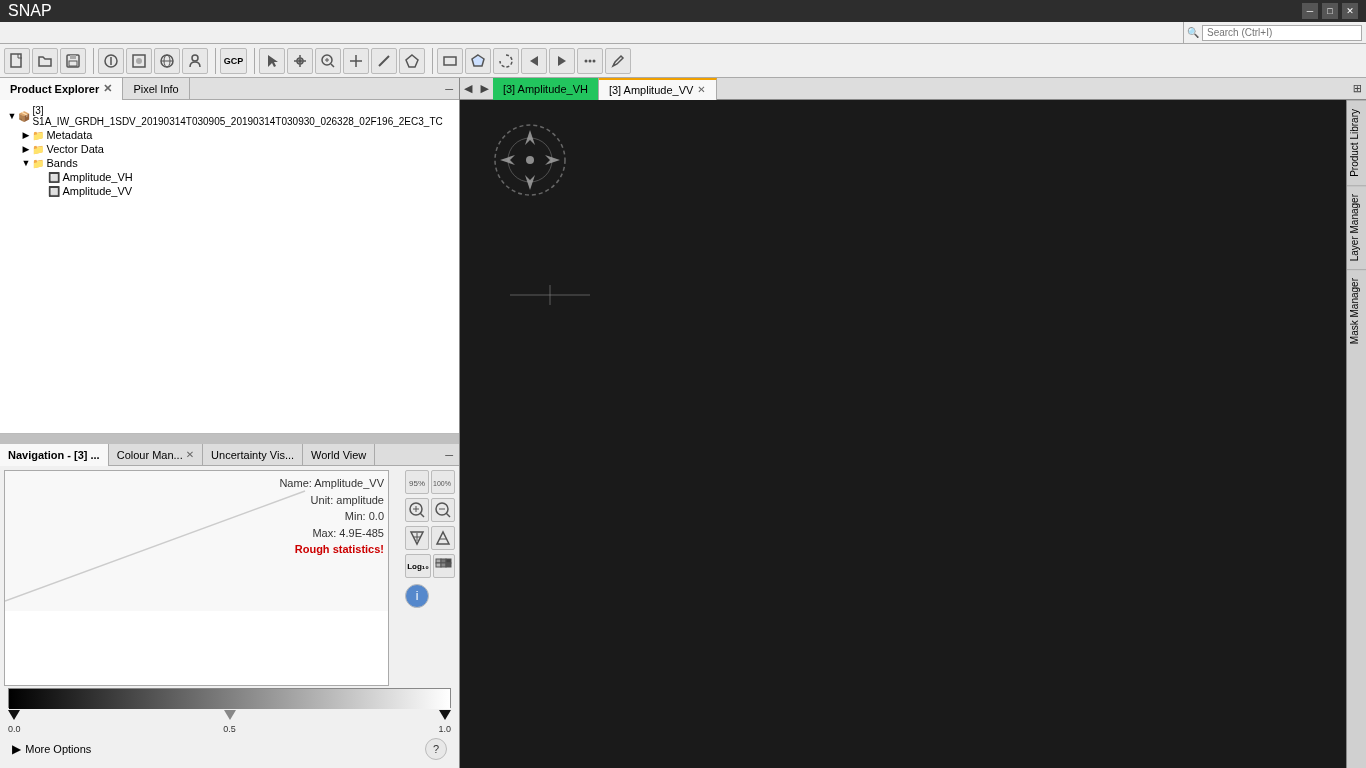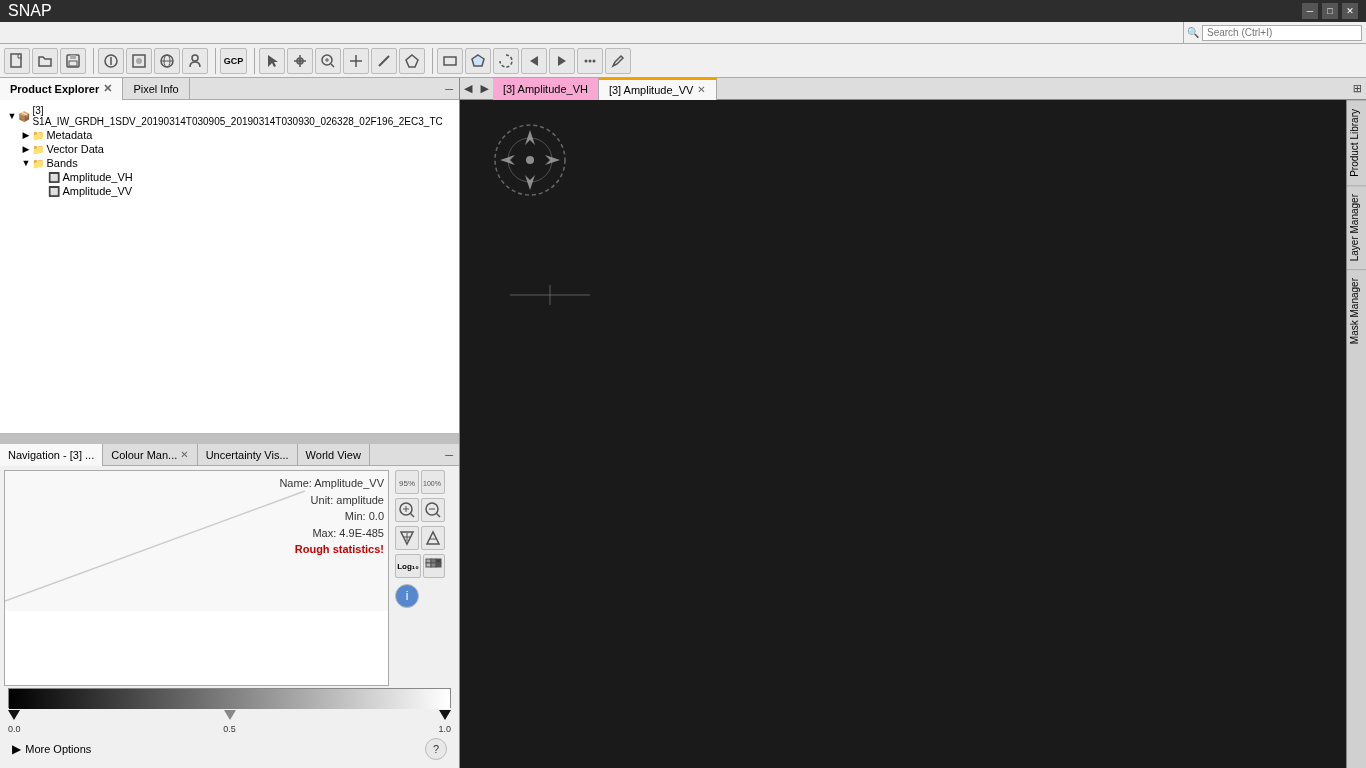--- a/index.html
+++ b/index.html
@@ -37,33 +37,33 @@
     .tree-expand { width: 12px; text-align: center; font-size: 9px; }
 
     
     #tree-scroll { height: 10px; background: #e0e0e0; border-top: 1px solid #bbb; position: relative; }
     #tree-scroll-thumb { position: absolute; left: 0; right: 0; height: 10px; background: #c0c0c0; }
 
     
     #bottom-panel { display: flex; flex-direction: column; border-top: 1px solid #888; }
     #bottom-tabs { display: flex; align-items: center; background: #ddd; border-bottom: 1px solid #aaa; height: 22px; }
     .bottom-tab { padding: 2px 8px; font-size: 11px; cursor: pointer; border-right: 1px solid #aaa; height: 22px; display: flex; align-items: center; white-space: nowrap; }
-    .bottom-tab.active { background: #f8f8f8; font-weight: normal; }
+    .bottom-tab.active { background: #f8f8f8; font-weight: bold; }
     .bottom-tab-close { margin-left: 3px; cursor: pointer; color: #666; font-size: 10px; }
     .bottom-minimize { margin-left: auto; padding: 0 6px; cursor: pointer; color: #444; }
 
     
     #colour-panel { background: #f0f0f0; padding: 4px; display: flex; flex-direction: column; height: 302px; }
     .editor-row { display: flex; align-items: center; gap: 4px; margin-bottom: 4px; }
     .editor-row label { font-size: 11px; }
     .radio-option { display: flex; align-items: center; gap: 2px; font-size: 11px; cursor: pointer; }
     .radio-option input { margin: 0; }
 
     
-    #colour-content { display: flex; gap: 6px; flex: 1; }
+    #colour-content { display: flex; gap: 16px; flex: 1; }
     #colour-preview-area { width: 385px; background: #fff; border: 1px solid #aaa; position: relative; overflow: hidden; }
     .colour-info { position: absolute; top: 4px; right: 4px; font-size: 11px; color: #333; text-align: right; line-height: 1.5; }
     .rough-stats { color: #cc0000; font-weight: bold; text-align: right; }
 
     
     #colour-preview-area svg { position: absolute; top: 0; left: 0; }
 
     
     #colour-side-btns { display: flex; flex-direction: column; gap: 2px; width: 50px; }
     .side-btn-group { display: flex; gap: 2px; }
@@ -76,21 +76,21 @@
     .grad-marker { position: absolute; width: 0; height: 0; border-left: 6px solid transparent; border-right: 6px solid transparent; border-top: 10px solid #333; cursor: pointer; }
     #grad-labels { display: flex; justify-content: space-between; font-size: 9px; color: #333; }
 
     
     #more-options { padding: 4px 8px; display: flex; align-items: center; gap: 4px; cursor: pointer; font-size: 11px; }
     #help-btn { margin-left: auto; width: 22px; height: 22px; background: #e8e8e8; border: 1px solid #bbb; border-radius: 11px; display: flex; align-items: center; justify-content: center; cursor: pointer; font-size: 11px; color: #333; }
 
     
     #right-panel { flex: 1; display: flex; flex-direction: column; }
     #image-tabs { display: flex; align-items: center; background: #ddd; border-bottom: 1px solid #888; height: 22px; }
-    .img-tab { padding: 2px 10px; font-size: 11px; cursor: pointer; border-right: 1px solid #aaa; height: 22px; display: flex; align-items: center; background: #f9a8d4; }
+    .img-tab { padding: 2px 10px; font-size: 11px; cursor: pointer; border-right: 1px solid #aaa; height: 22px; display: flex; align-items: center; background: #22c55e; }
     .img-tab.active { background: #f8f8f8; border-top: 2px solid #f0a000; }
     .img-tab-close { margin-left: 4px; cursor: pointer; color: #666; font-size: 10px; }
     .tab-nav { padding: 0 4px; cursor: pointer; color: #444; }
     .tab-expand { margin-left: auto; padding: 0 4px; cursor: pointer; color: #444; }
 
     
     #image-view { flex: 1; background: #1a1a1a; position: relative; overflow: hidden; }
 
     
     #nav-compass { position: absolute; top: 20px; left: 30px; width: 80px; height: 80px; }

